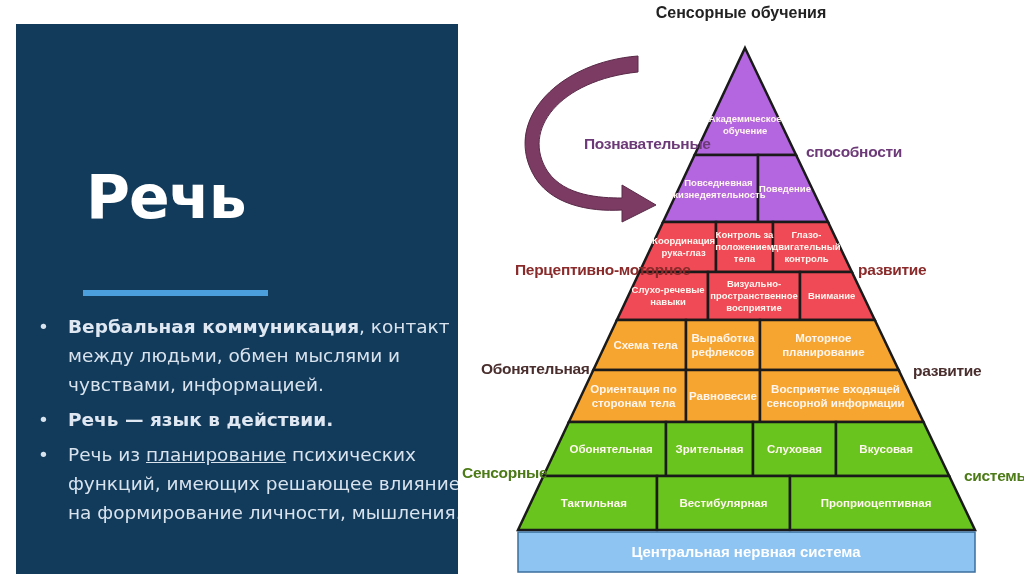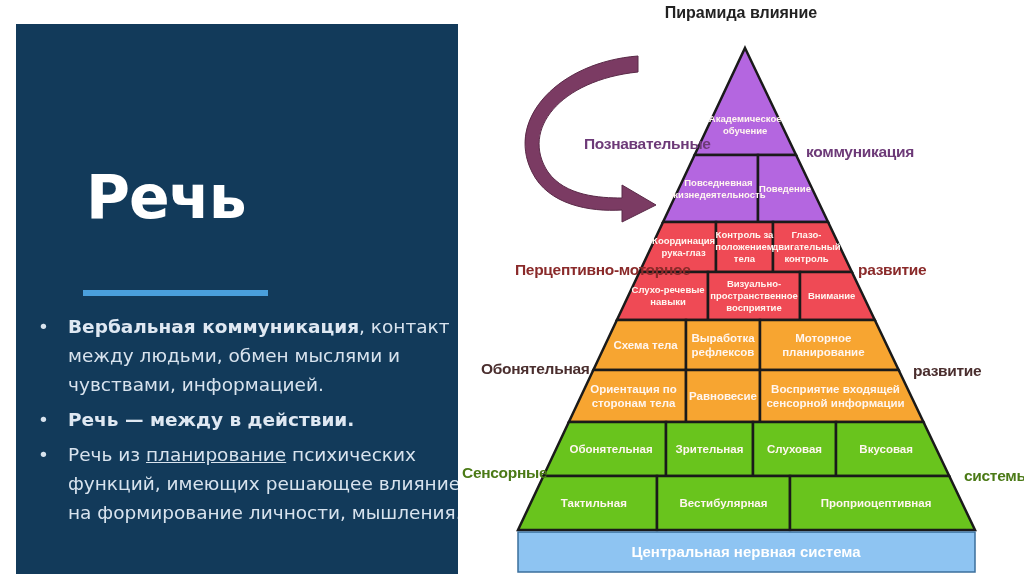--- a/index.html
+++ b/index.html
@@ -21,30 +21,30 @@
 <body>
 
 <div class="left-panel">
   <div class="title">Речь</div>
   <div class="title-rule"></div>
   <ul class="bullets">
     <li>
       <span class="dot">•</span><b>Вербальная коммуникация</b><span>, контакт между людьми, обмен мыслями и чувствами, информацией.</span>
     </li>
     <li>
-      <span class="dot">•</span><b>Речь — между в действии.</b>
+      <span class="dot">•</span><b>Речь — язык в действии.</b>
     </li>
     <li>
       <span class="dot">•</span><span>Речь из </span><u>планирование</u><span> психических функций, имеющих решающее влияние на формирование личности, мышления.</span>
     </li>
   </ul>
 </div>
 
 <div class="right-panel">
-  <div class="pyr-title">Пирамида влияние</div>
+  <div class="pyr-title">Сенсорные обучения</div>
 </div>
 
 <svg class="pyr" width="1024" height="574">
   <defs>
     <marker id="ah" markerWidth="4" markerHeight="4" refX="0" refY="2" orient="auto"></marker>
   </defs>
 
   <path id="arrow" d="M638 72 C 560 80, 520 130, 548 172 C 565 196, 600 198, 622 198 L 622 185 L 656 205 L 622 222 L 622 210 C 590 212, 548 205, 532 172 C 505 118, 560 62, 638 56 Z" fill="#7b3b63" stroke="#5a2a48" stroke-width="1"></path>
   <g id="cells">
       <polygon points="745,48 745,48 796.0580912863071,155 694.6078838174274,155" fill="#b466e0" stroke="#1a1a1a" stroke-width="2.5"></polygon>
@@ -107,20 +107,20 @@
       <text x="886.1742738589212" y="453.025" text-anchor="middle" font-family="&quot;Liberation Sans&quot;, sans-serif" font-size="11.5" font-weight="bold" fill="#fff6f0">Вкусовая</text>
       <text x="593.8578838174274" y="507.025" text-anchor="middle" font-family="&quot;Liberation Sans&quot;, sans-serif" font-size="11.5" font-weight="bold" fill="#fff6f0">Тактильная</text>
       <text x="723.5" y="507.025" text-anchor="middle" font-family="&quot;Liberation Sans&quot;, sans-serif" font-size="11.5" font-weight="bold" fill="#fff6f0">Вестибулярная</text>
       <text x="876.058091286307" y="507.025" text-anchor="middle" font-family="&quot;Liberation Sans&quot;, sans-serif" font-size="11.5" font-weight="bold" fill="#fff6f0">Проприоцептивная</text>
       <text x="746" y="557.25" text-anchor="middle" font-family="&quot;Liberation Sans&quot;, sans-serif" font-size="15" font-weight="bold" fill="#ffffff">Центральная нервная система</text>
     </g>
 </svg>
 
 <div id="side-labels">
     <div class="side-label" style="left: 584px; top: 135px; color: rgb(109, 58, 120);">Познавательные</div>
-    <div class="side-label" style="left: 806px; top: 143px; color: rgb(109, 58, 120);">коммуникация</div>
+    <div class="side-label" style="left: 806px; top: 143px; color: rgb(109, 58, 120);">способности</div>
     <div class="side-label" style="left: 493px; top: 261px; color: rgb(138, 42, 42); margin-left: 22px;">Перцептивно-моторное</div>
     <div class="side-label" style="left: 858px; top: 261px; color: rgb(138, 42, 42);">развитие</div>
     <div class="side-label" style="left: 481px; top: 360px; color: rgb(74, 46, 46);">Обонятельная</div>
     <div class="side-label" style="left: 913px; top: 362px; color: rgb(74, 46, 46);">развитие</div>
     <div class="side-label" style="left: 462px; top: 464px; color: rgb(75, 122, 22);">Сенсорные</div>
     <div class="side-label" style="left: 964px; top: 467px; color: rgb(75, 122, 22);">системы</div>
   </div>
 
 </body></html>

